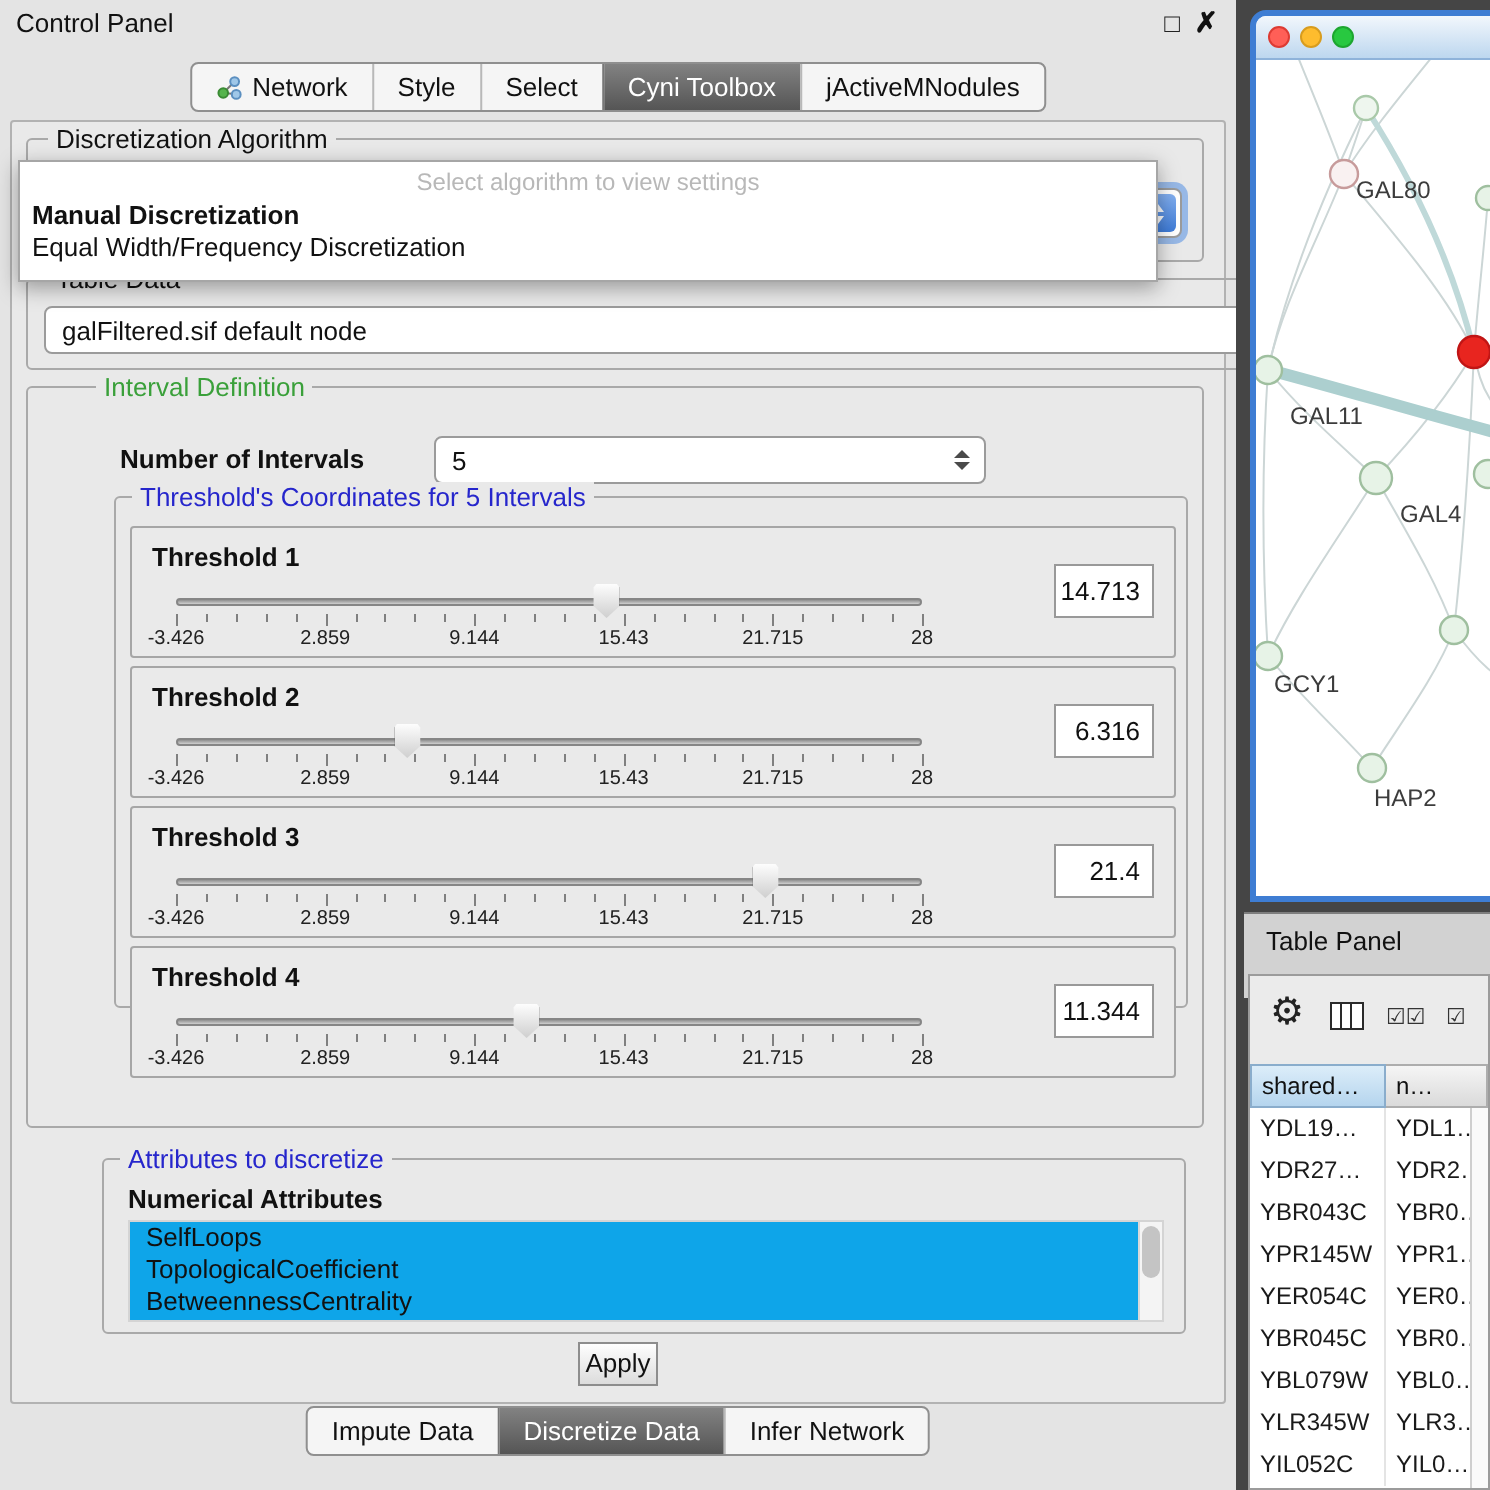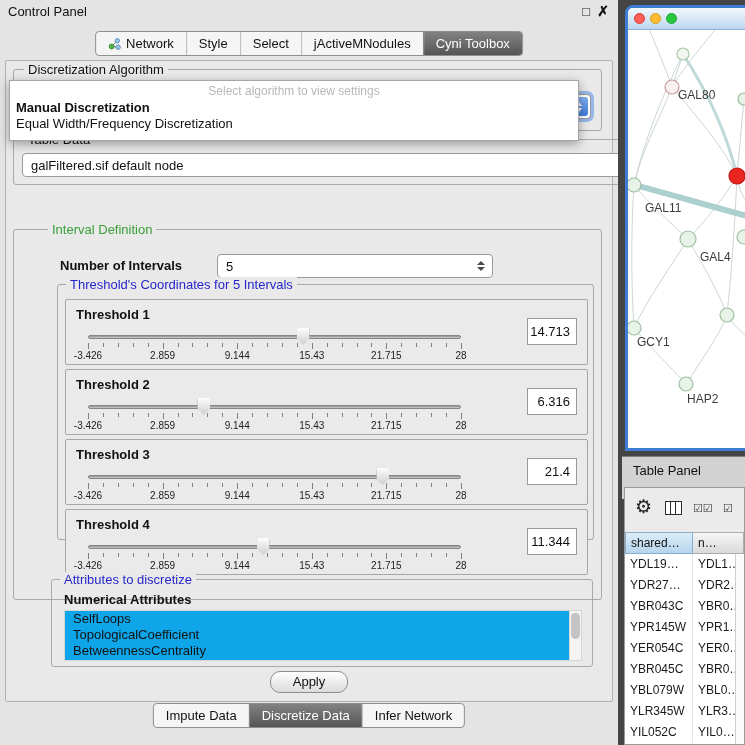--- a/index.html
+++ b/index.html
@@ -41,21 +41,21 @@
   .ws-down { width:0; height:0; border-left:3px solid transparent; border-right:3px solid transparent; border-top:4px solid #fff; }
 
   .popup { position:absolute; left:3px; top:19px; width:570px; height:61px; background:#fff; border:1px solid #a6a6a6; box-shadow:0 3px 10px rgba(0,0,0,.35); z-index:30; }
   .popup-prompt { text-align:center; color:#b8b8b8; font-size:12px; margin-top:3px; }
   .popup-option { font-size:13px; color:#111; line-height:16px; margin-left:6px; }
   .popup-option.bold { font-weight:bold; margin-top:2px; }
 
   .group.tdata { left:7px; top:78px; width:675px; height:46px; }
   .tdata-combo { left:8px; right:12px; top:13px; height:24px; }
 
-  .group.interval { left:7px; top:132px; width:589px; height:371px;margin-top:36px; }
+  .group.interval { left:7px; top:132px; width:589px; height:371px; }
   .group.interval > .gtitle { left:34px; }
   .noi-label { position:absolute; left:46px; top:28px; font-size:13px; font-weight:bold; color:#111; }
   .noi-combo { left:203px; top:24px; width:276px; height:24px; }
 
   .group.thr { left:43px; top:54px; width:537px; height:256px; }
   .group.thr > .gtitle { left:8px; }
   .thr-panel { position:absolute; left:7px; width:523px; height:66px; background:#eaeaea; border:1px solid #a6a6a6; border-radius:2px; }
   .thr-label { position:absolute; left:10px; top:7px; font-size:13px; font-weight:bold; color:#111; }
   .slider { position:absolute; left:22px; right:126px; top:28px; height:34px; }
   .track { position:absolute; left:0; right:0; top:7px; height:4px; background:linear-gradient(#909090,#cfcfcf); border:1px solid #868686; border-radius:2px; }
@@ -68,21 +68,21 @@
   .value-box { position:absolute; right:10px; top:18px; width:50px; height:27px; background:#fff; border:1px solid #999; font-size:13px; line-height:25px; text-align:right; padding-right:6px; color:#111; }
 
   .group.attrs { left:45px; top:518px; width:542px; height:88px; }
   .group.attrs > .gtitle { left:8px; }
   .attrs-sub { position:absolute; left:12px; top:12px; font-size:13px; font-weight:bold; color:#111; }
   .attr-list { position:absolute; left:12px; right:10px; top:30px; bottom:5px; background:#0ea5e9; border:1px solid #d4d4d4; overflow:hidden; }
   .attr-item { font-size:13px; line-height:16px; padding-left:8px; color:#111; white-space:nowrap; }
   .list-scroll { position:absolute; right:0; top:0; bottom:0; width:12px; background:#f4f4f4; border-left:1px solid #d8d8d8; }
   .list-thumb { position:absolute; left:1px; right:1px; top:2px; height:26px; background:#c4c4c4; border-radius:5px; }
 
-  .apply-btn { position:absolute; left:50%; transform:translateX(-50%); top:610px; width:78px; height:22px; background:linear-gradient(#fefefe,#dcdcdc); border:1px solid #8d8d8d; border-radius:10px; font-size:13px; color:#111; text-align:center; line-height:20px; }
+  .apply-btn { position:absolute; left:50%; transform:translateX(-50%); top:610px; width:40px; height:22px; background:linear-gradient(#fefefe,#dcdcdc); border:1px solid #8d8d8d; border-radius:0; font-size:13px; color:#111; text-align:center; line-height:20px; }
 
   
   .right-side { position:absolute; left:618px; top:0; width:127px; height:745px; background:#454545; overflow:hidden; }
   .net-window { position:absolute; left:7px; top:5px; width:140px; height:446px; background:#fff; border:3px solid #3e7dd3; border-radius:8px 8px 0 0; overflow:hidden; }
   .net-titlebar { height:22px; background:linear-gradient(#f2f7fc,#bdd7ef); border-bottom:1px solid #8fb3da; position:relative; }
   .light { position:absolute; top:5px; width:11px; height:11px; border-radius:50%; }
   .light.red { left:6px; background:#ff5f57; border:1px solid #dd3b33; }
   .light.yellow { left:22px; background:#febc2e; border:1px solid #d89c1e; }
   .light.green { left:38px; background:#28c840; border:1px solid #1da62f; }
   .net-canvas { display:block; }
@@ -129,25 +129,25 @@
           </svg>
         </span>
         <span>Network</span>
       </div>
       <div class="tab">
         <span>Style</span>
       </div>
       <div class="tab">
         <span>Select</span>
       </div>
+      <div class="tab active">
+        <span>Cyni Toolbox</span>
+      </div>
       <div class="tab">
         <span>jActiveMNodules</span>
-      </div>
-      <div class="tab active">
-        <span>Cyni Toolbox</span>
       </div>
     </div>
 
   <div class="inner">
 
     <div class="group algo">
       <span class="gtitle">Discretization Algorithm</span>
       <div class="combo algo-combo">
         <span class="clabel"></span>
         <span class="blue-stepper">

